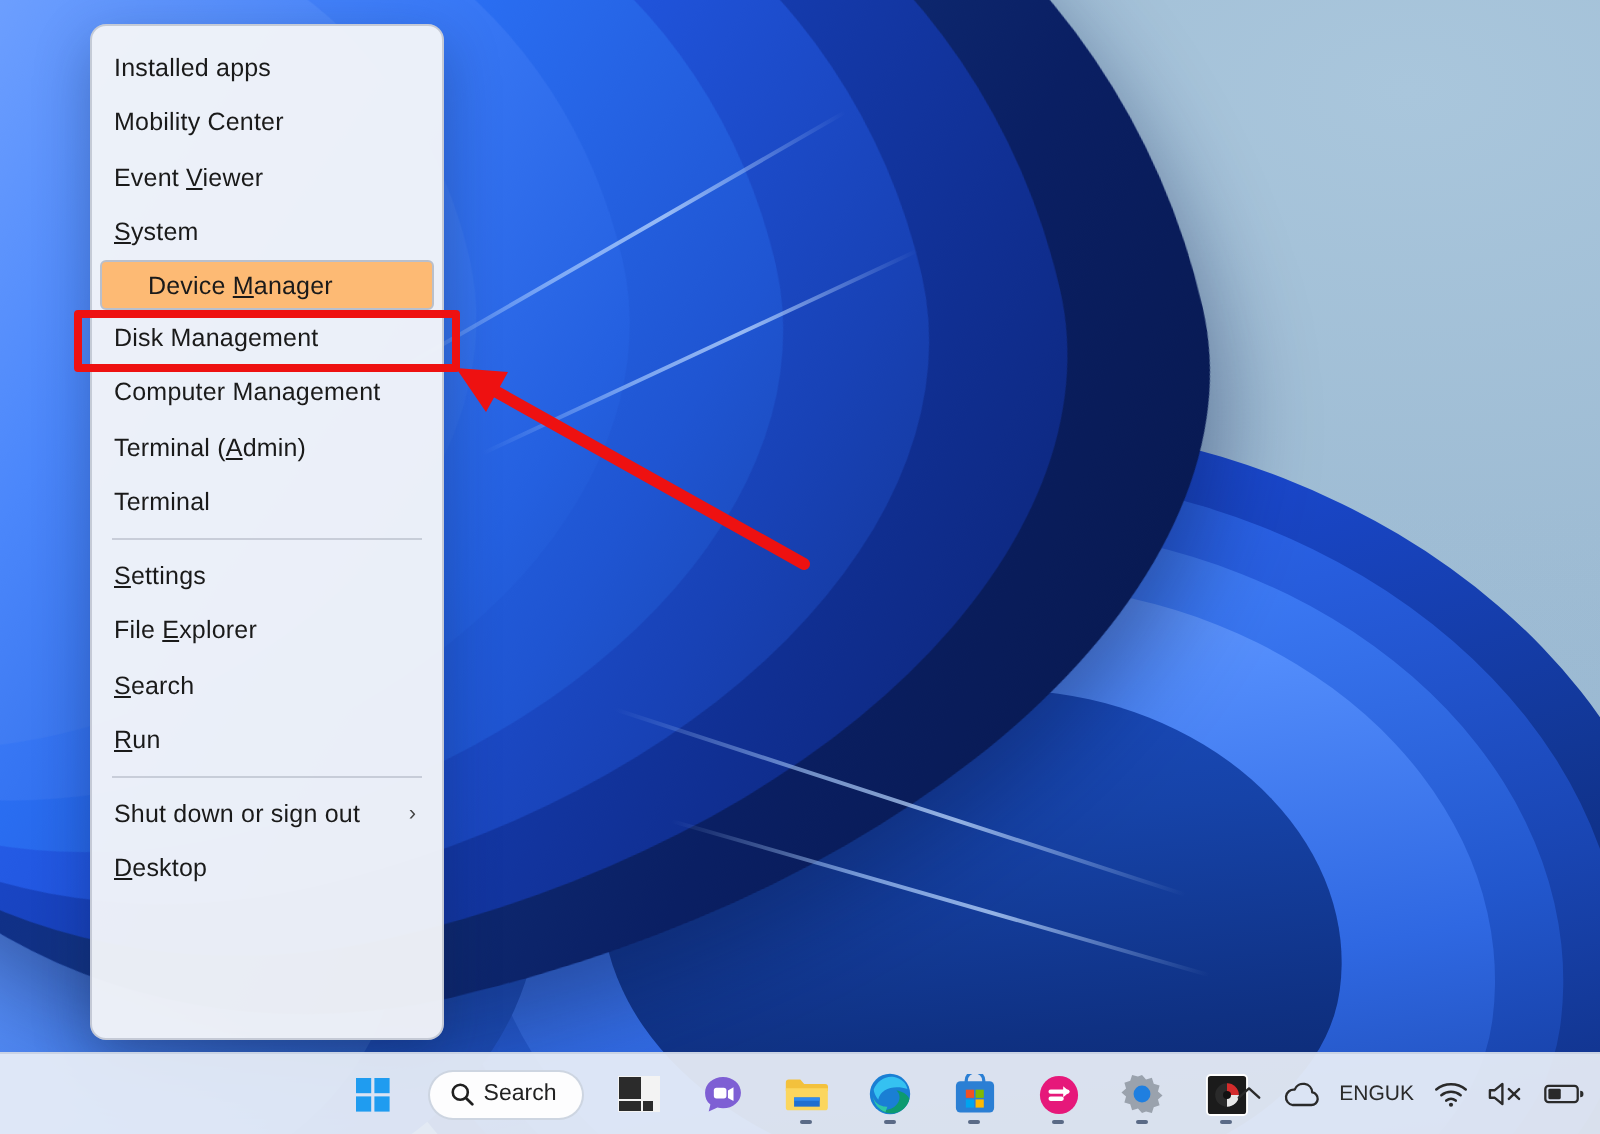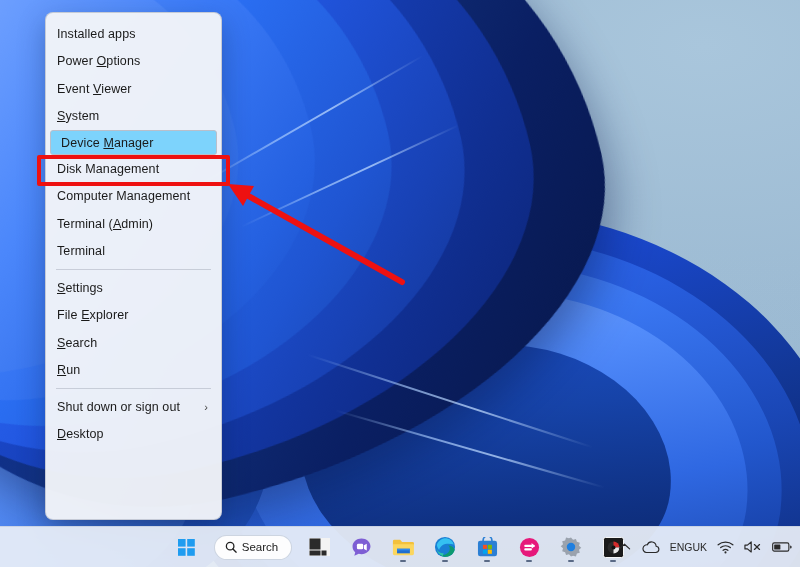--- a/index.html
+++ b/index.html
@@ -161,25 +161,25 @@
   .mi .chev {
     position: absolute; right: 13px;
     font-size: 11px; color: #444;
   }
   .sep {
     height: 1px; margin: 4px 10px;
     background: rgba(160,168,182,.48);
   }
   
   .mi.focus {
-    background: #7dd3fc;
+    background: #fdba74;
     border: 1px solid #b9bfcb;
     border-radius: 3px;
     margin: 0 4px;
-    padding-left: 10px;
+    padding-left: 23px;
     height: 25px;
   }
 
   
   #anno-box {
     position: absolute;
     left: 37px; top: 155px;
     width: 193px; height: 31px;
     border: 4px solid #ee1111;
     border-radius: 2px;
@@ -267,21 +267,21 @@
     <div class="fil" style="left:230px;top:175px;width:240px;transform:rotate(-25deg);"></div>
     <div class="fil" style="left:300px;top:400px;width:300px;transform:rotate(18deg);"></div>
     <div class="fil" style="left:330px;top:448px;width:280px;transform:rotate(16deg);"></div>
   </div>
 
   <div id="winx">
       <div class="mi">
         <span class="txt">Installed apps</span>
       </div>
       <div class="mi">
-        <span class="txt">Power <u>O</u>ptions</span>
+        <span class="txt">Mobility Center</span>
       </div>
       <div class="mi">
         <span class="txt">Event <u>V</u>iewer</span>
       </div>
       <div class="mi">
         <span class="txt"><u>S</u>ystem</span>
       </div>
       <div class="mi focus">
         <span class="txt">Device <u>M</u>anager</span>
       </div>

